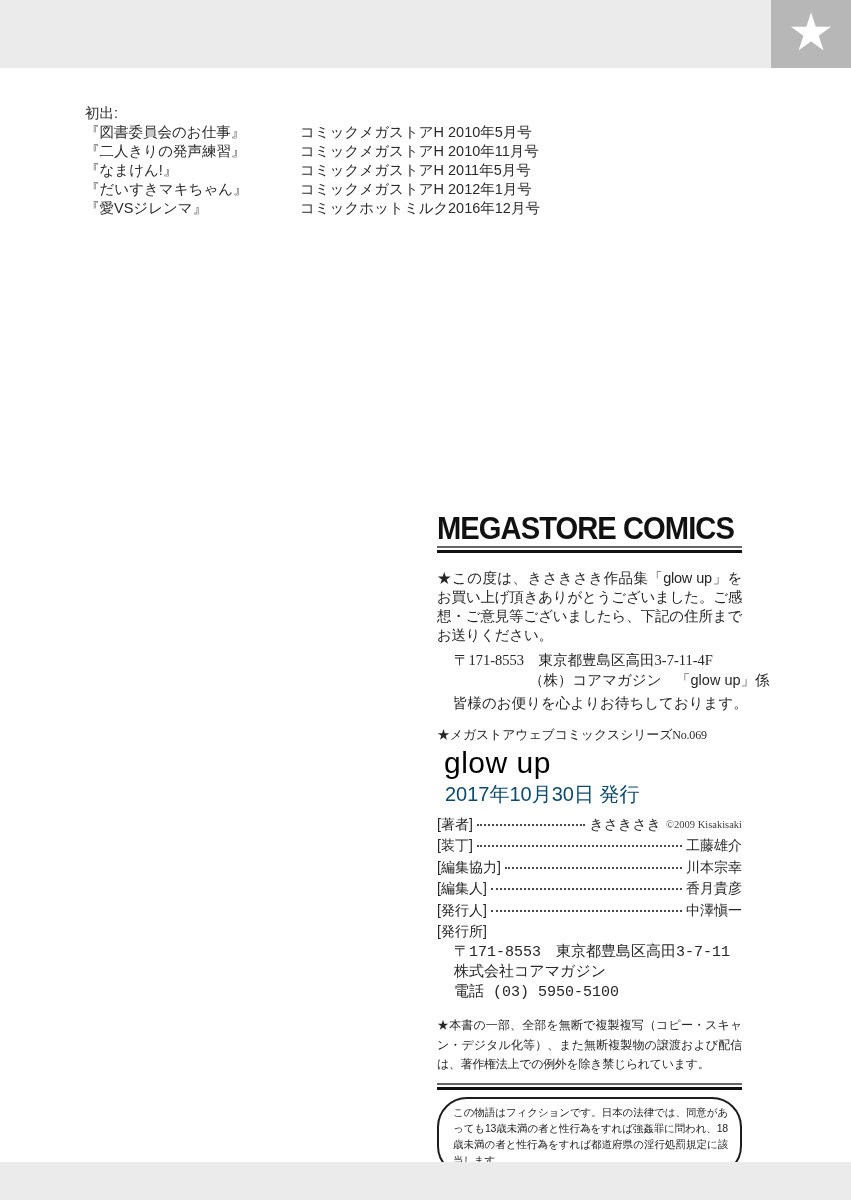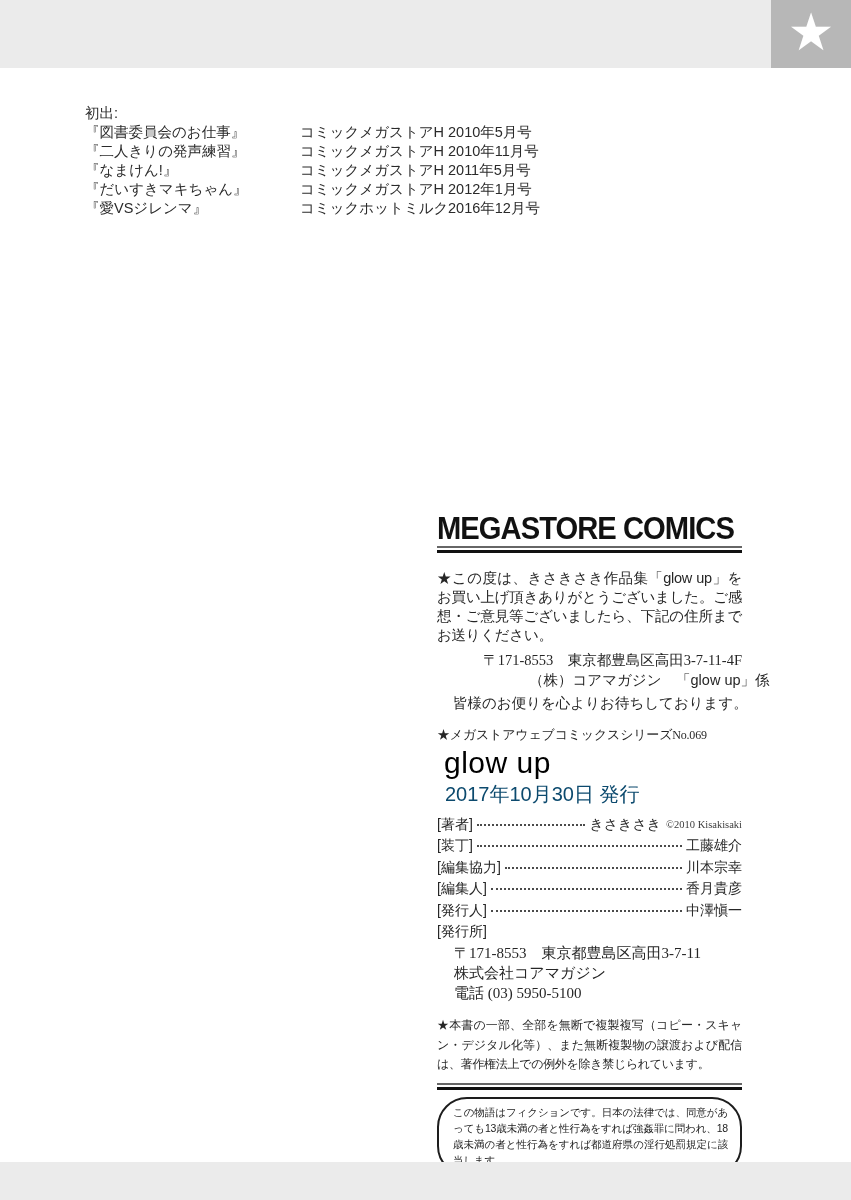--- a/index.html
+++ b/index.html
@@ -25,37 +25,37 @@
 
   .logo-wrap { margin-bottom:16px; }
   .logo-text { display:inline-block; font-weight:900; font-size:31px; line-height:34px;
                letter-spacing:-1px; white-space:nowrap; color:#111;
                transform:scaleX(0.94); transform-origin:left center; }
   .double-rule { width:100%; }
   .double-rule .thin { height:0; border-top:2px solid #666; }
   .double-rule .thick { height:3px; background:#111; margin-top:2px; }
 
   .thanks { font-size:14.5px; line-height:19px; letter-spacing:-0.3px; text-align:justify; }
-  .addr { margin-top:5px; font-size:14.5px; line-height:20px;text-align:right; }
+  .addr { margin-top:5px; font-size:14.5px; line-height:20px; }
   .addr-line1 { padding-left:17px; font-family:"Liberation Serif", serif; white-space:nowrap; }
   .addr-line2 { padding-left:92px; white-space:nowrap; }
   .waiting { margin-top:3px; padding-left:16px; font-size:14.5px; line-height:20px; white-space:nowrap; }
 
   .series { margin-top:13px; font-size:13px; line-height:18px; white-space:nowrap; letter-spacing:-0.2px; }
   .series .serif { font-family:"Liberation Serif", serif; font-size:12px; }
   .book-title { font-size:30px; line-height:38px; font-weight:400; color:#000000; padding-left:7px; letter-spacing:0.5px; }
   .pub-date { font-size:20px; line-height:24px; padding-left:8px; color:#0c4a6e; margin-bottom:8px; }
 
   .credits { font-size:14px; }
   .credit-row { display:flex; align-items:center; height:21.5px; white-space:nowrap;justify-content:flex-end; }
   .credit-leader { flex:1; height:0; border-bottom:2px dotted #4a4a4a; margin:0 4px; }
   .credit-row.no-leader .credit-leader { border-bottom:none; }
   .credit-extra { font-family:"Liberation Serif", serif; font-size:10.5px; color:#3c3c3c; margin-left:5px; }
 
-  .publisher { font-family:Liberation Serif, serif; font-size:15px; line-height:20px; }
+  .publisher { font-family:Liberation Mono, monospace; font-size:15px; line-height:20px; }
   .publisher div { padding-left:17px; white-space:nowrap; }
 
   .copyright { margin-top:13px; font-size:12px; line-height:19.5px; letter-spacing:-0.3px; text-align:justify; }
 
   .rule2 { margin-top:8px; }
   .disclaimer-box { margin-top:7px; border:2px solid #1d1d1d; border-radius:30px;
                     padding:5px 12px 6px 14px; background:#fff; }
   .disclaimer-text { font-size:10.5px; line-height:16px; letter-spacing:-0.2px; color:#222; text-align:justify; }
 </style>
 </head>
@@ -121,21 +121,21 @@
     </div>
 
     <div class="book-title">glow up</div>
     <div class="pub-date">2017年10月30日 発行</div>
 
     <div class="credits">
       <div class="credit-row">
         <span>[著者]</span>
         <span class="credit-leader"></span>
         <span>きさきさき</span>
-        <span class="credit-extra">©2010 Kisakisaki</span>
+        <span class="credit-extra">©2009 Kisakisaki</span>
       </div>
       <div class="credit-row">
         <span>[装丁]</span>
         <span class="credit-leader"></span>
         <span>工藤雄介</span>
       </div>
       <div class="credit-row">
         <span>[編集協力]</span>
         <span class="credit-leader"></span>
         <span>川本宗幸</span>

